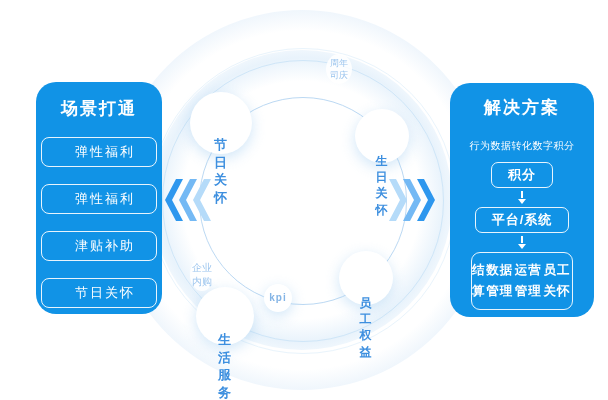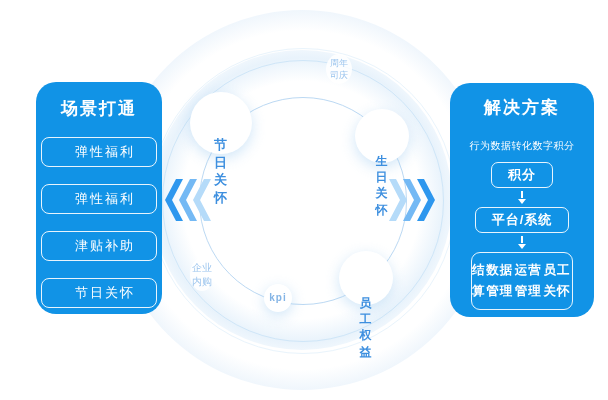--- a/index.html
+++ b/index.html
@@ -106,20 +106,23 @@
 
   <div class="sat sat-holiday">
     <span class="two-line">节日关怀</span>
   </div>
   <div class="sat sat-birthday">
     <span class="two-line">生日关怀</span>
   </div>
   <div class="sat sat-rights">
     <span class="two-line">员工权益</span>
   </div>
+  <div class="sat sat-life">
+    <span class="two-line">生活服务</span>
+  </div>
   <div class="sat sat-kpi">
     <span>kpi</span>
   </div>
 
   <div class="ring-label rl-anniversary">周年司庆</div>
   <div class="ring-label rl-purchase">企业内购</div>
 
   <svg class="chevrons chevrons-left" width="46" height="42" viewBox="0 0 46 42">
     <path d="M18 0 h-7 L0 21 l11 21 h7 L7 21 Z" fill="#2e97ee"></path>
     <path d="M32 0 h-7 L14 21 l11 21 h7 L21 21 Z" fill="#74b9f4"></path>

